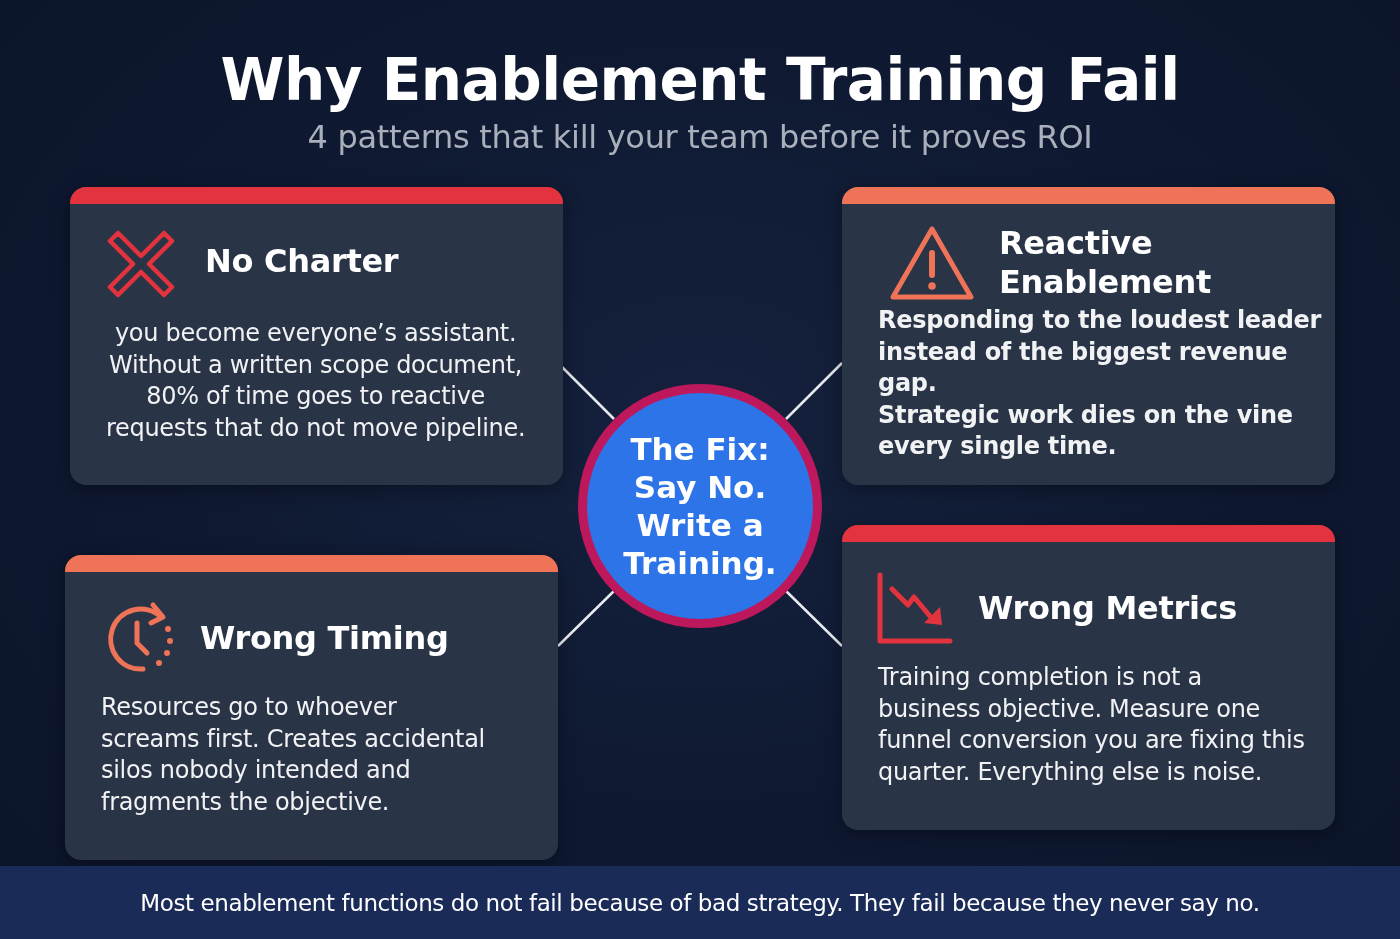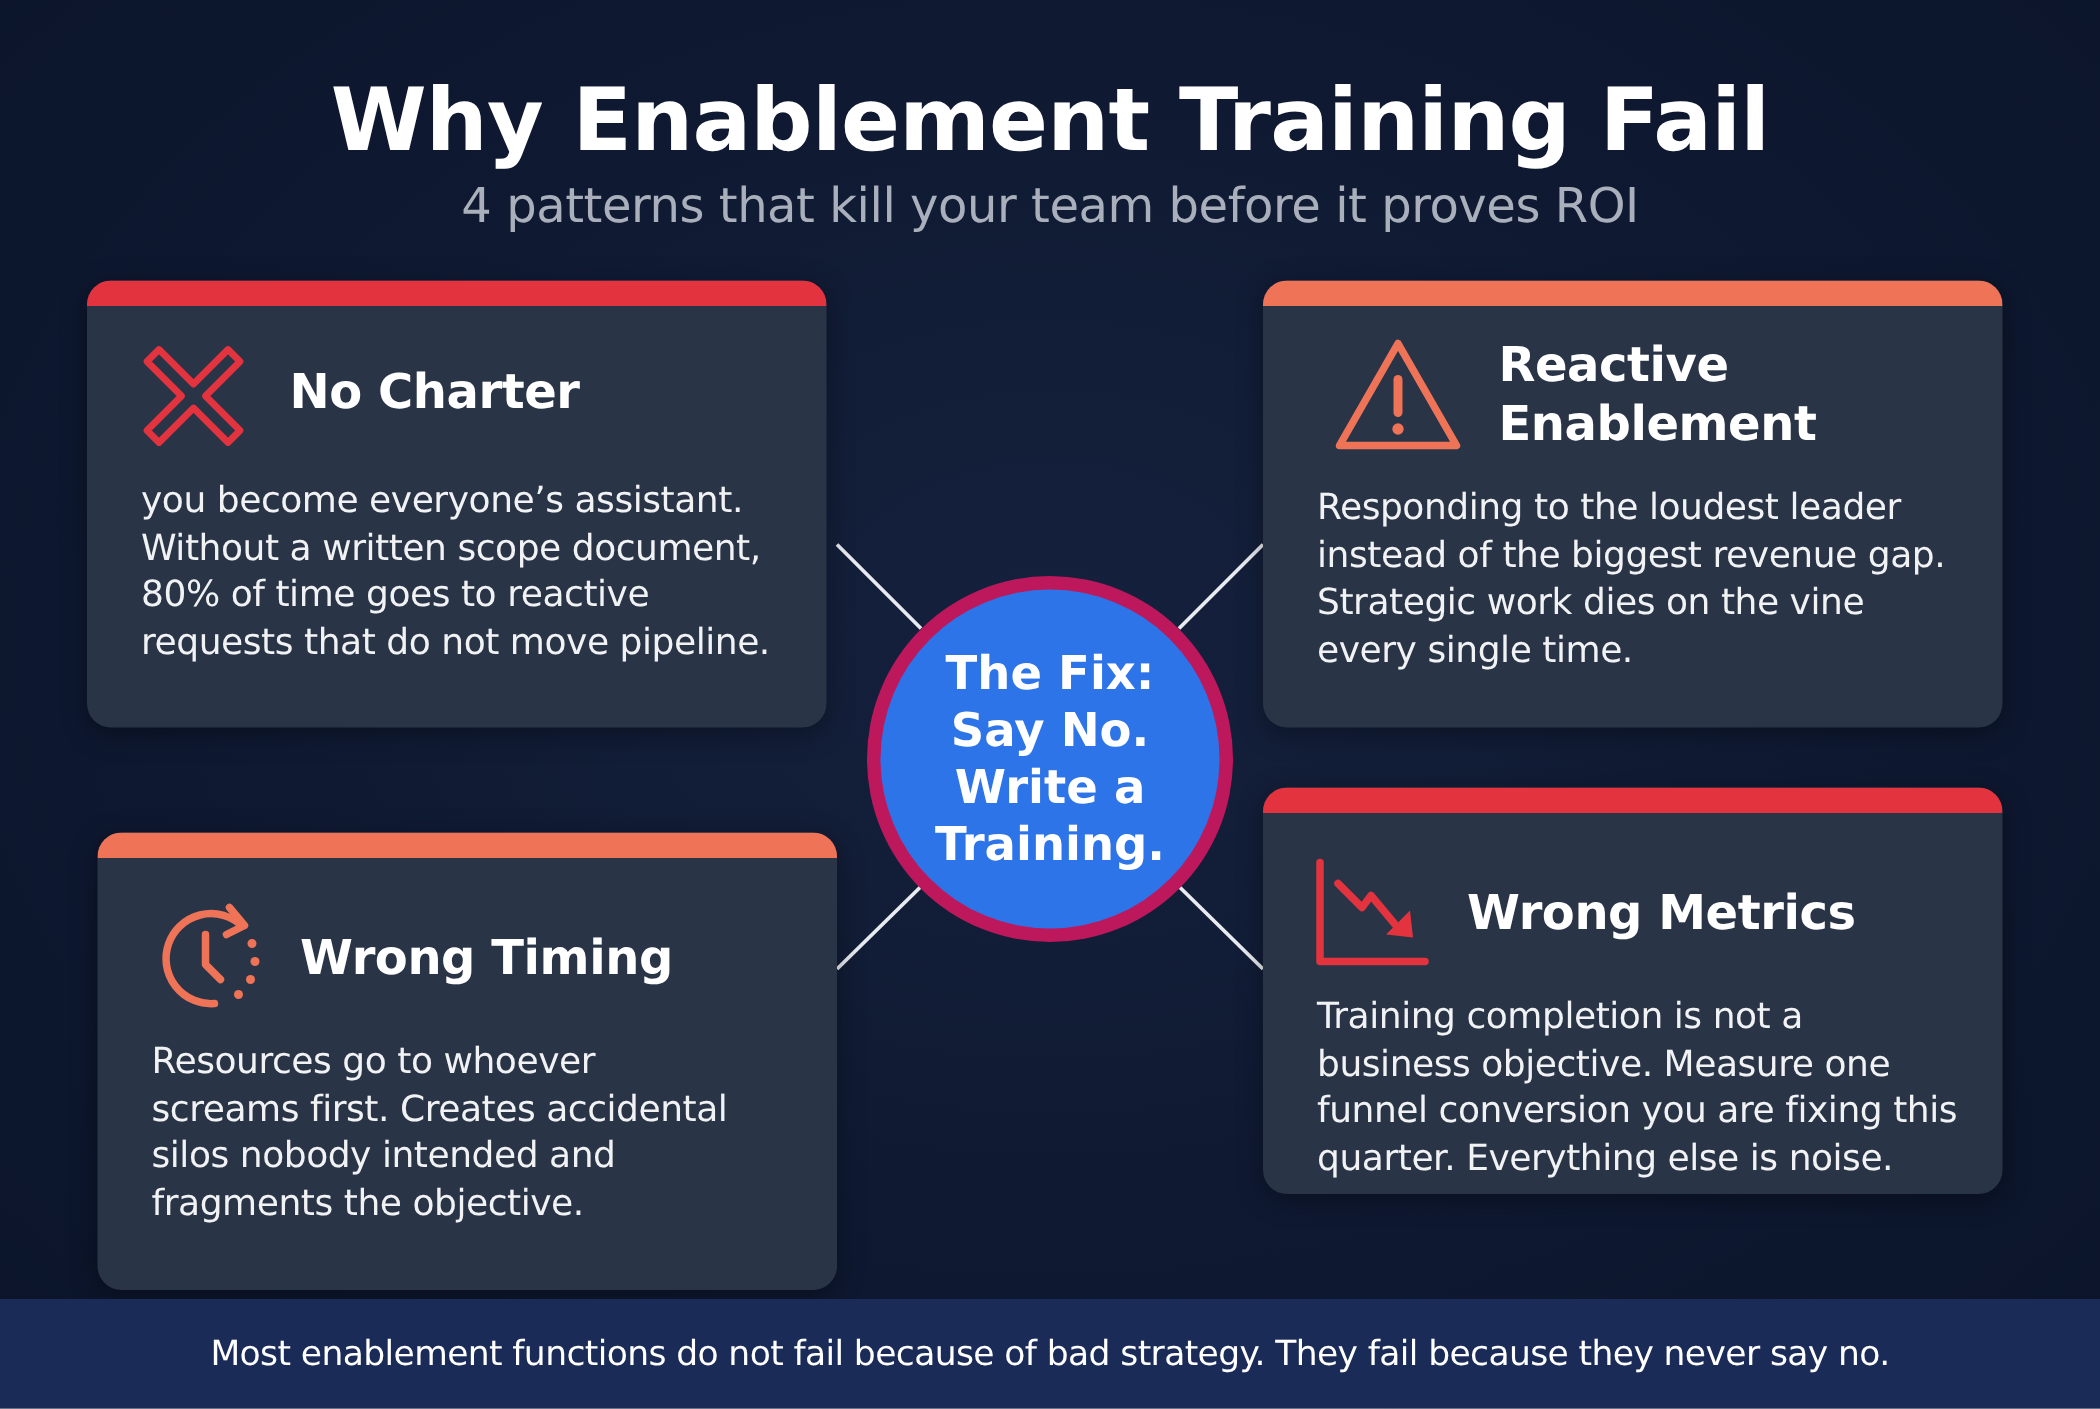--- a/index.html
+++ b/index.html
@@ -27,24 +27,24 @@
     box-shadow: 0 4px 18px rgba(0,0,0,0.35);
   }
   .card .bar { position: absolute; left: 0; top: 0; right: 0; height: 17px; }
   .card .icon { position: absolute; width: 80px; height: 80px; }
   .card .heading {
     position: absolute; font-weight: bold; font-size: 32px; line-height: 39px; color: #ffffff; letter-spacing: -0.3px;
   }
   .card .body {
     position: absolute; font-size: 24px; line-height: 31.5px; color: #f1f2f4; letter-spacing: -0.3px;
   }
-  #card-tl { left: 58px; top: 187px; }
+  #card-tl { left: 70px; top: 187px; text-align: center; }
   #card-tr { left: 842px; top: 187px; }
   #card-bl { left: 65px; top: 555px; height: 305px; }
-  #card-br { left: 842px; top: 525px; height: 271px; }
+  #card-br { left: 842px; top: 525px; height: 305px; }
 
   .hub {
     position: absolute; left: 578px; top: 384px; width: 244px; height: 244px;
     border-radius: 50%; background: #be185d;
   }
   .hub-inner {
     position: absolute; left: 9px; top: 9px; width: 226px; height: 226px;
     border-radius: 50%; background: #2d74e8;
     display: flex; align-items: center; justify-content: center; text-align: center;
   }
@@ -88,21 +88,21 @@
   <div class="bar" style="background:#ee7357;"></div>
   <svg class="icon" style="left:46px; top:36px; width:88px; height:80px;" viewBox="0 0 88 80">
     <path d="M44 6 L83 74 L5 74 Z" fill="none" stroke="#ee7357" stroke-width="5" stroke-linejoin="round"></path>
     <line x1="44" y1="30" x2="44" y2="52" stroke="#ee7357" stroke-width="6" stroke-linecap="round"></line>
     <circle cx="44" cy="63" r="3.8" fill="#ee7357"></circle>
   </svg>
   <div class="heading" style="left:157px; top:37px;">
     <div>Reactive</div>
     <div>Enablement</div>
   </div>
-  <div class="body" style="left:36px; top:136px;">
+  <div class="body" style="left:36px; top:118px;font-weight:bold;">
     <div>Responding to the loudest leader</div>
     <div>instead of the biggest revenue gap.</div>
     <div>Strategic work dies on the vine</div>
     <div>every single time.</div>
   </div>
 </div>
 
 <div id="card-bl" class="card">
   <div class="bar" style="background:#ee7357;"></div>
   <svg class="icon" style="left:34px; top:44px; width:80px; height:80px;" viewBox="0 0 80 80">

